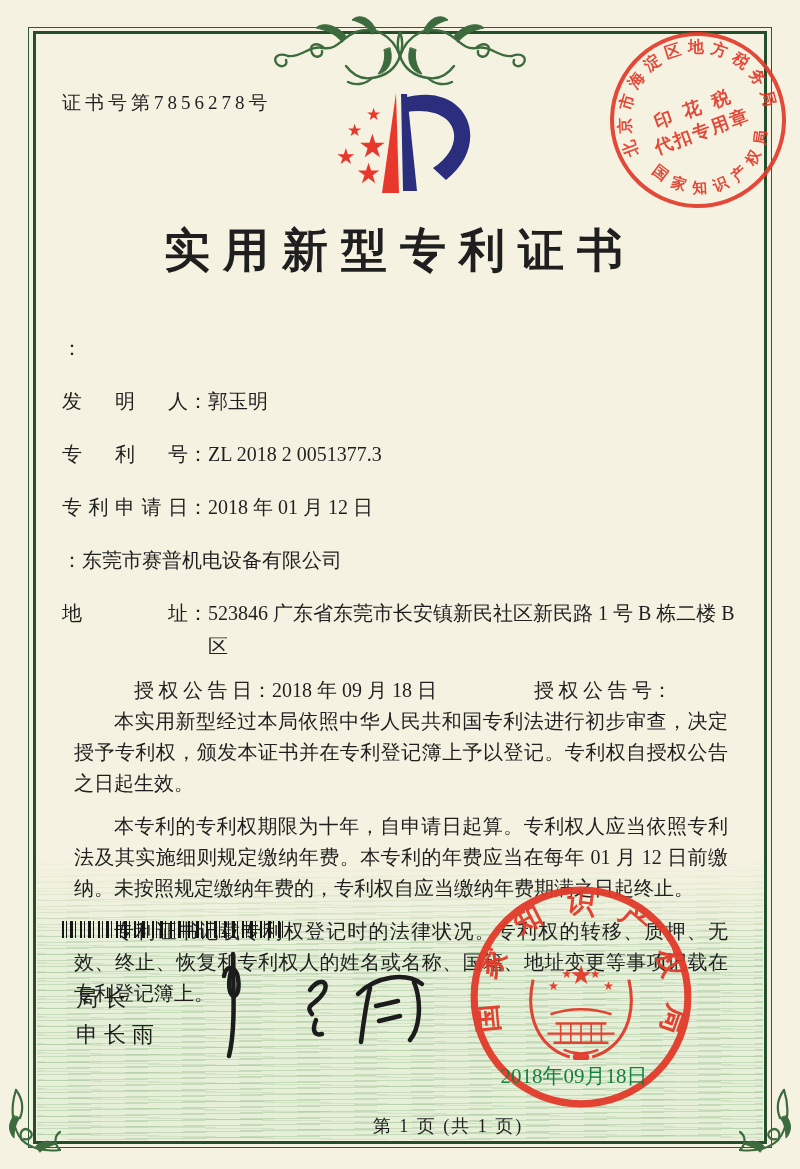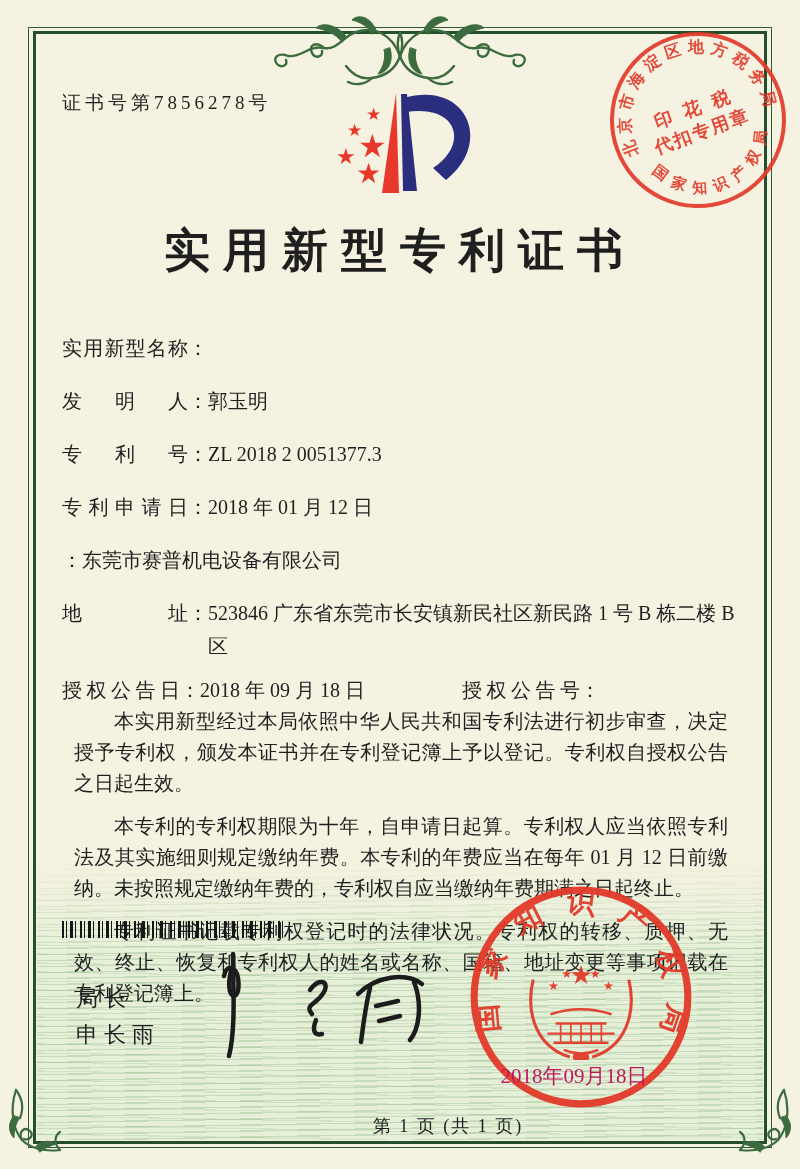--- a/index.html
+++ b/index.html
@@ -25,33 +25,33 @@
          font-size:46px;font-weight:bold;letter-spacing:13px;}
   .logo{position:absolute;left:316px;top:90px;width:172px;height:128px;}
   .logo .star{position:absolute;color:#e8382c;line-height:1;}
   .stamp{position:absolute;left:604px;top:26px;width:188px;height:188px;transform:rotate(-20deg);opacity:.92;}
   .fields{position:absolute;left:62px;top:332px;width:682px;font-size:20px;}
   .frow{display:flex;align-items:flex-start;line-height:33px;margin-bottom:20px;}
   .frow.addr{margin-bottom:11px;}
   .flabel{display:inline-block;width:126px;text-align:justify;text-align-last:justify;flex:0 0 126px;}
   .fcolon{flex:0 0 auto;}
   .fvalue{flex:1;max-width:540px;}
-  .grant-row{display:flex;line-height:33px;}
+  .grant-row{display:flex;line-height:33px;justify-content:center;}
   .grant-left{display:flex;width:400px;}
   .grant-right{display:flex;}
   .glabel{display:inline-block;width:118px;text-align:justify;text-align-last:justify;flex:0 0 118px;}
   .paras{position:absolute;left:62px;top:694px;width:678px;font-size:20px;line-height:31px;text-align:justify;}
   .paras p{margin:12px;text-indent:2em;}
   .barcode{position:absolute;left:62px;top:921px;width:224px;height:17px;
     background:repeating-linear-gradient(90deg,#161616 0 2px,transparent 2px 4px,#161616 4px 5px,transparent 5px 8px,#161616 8px 11px,transparent 11px 13px,#161616 13px 14px,transparent 14px 18px);}
   .signer-role{position:absolute;left:76px;top:984px;font-size:22px;letter-spacing:6px;}
   .signer-name{position:absolute;left:76px;top:1020px;font-size:22px;letter-spacing:6px;}
   .signature{position:absolute;left:192px;top:948px;width:250px;height:118px;}
   .seal{position:absolute;left:466px;top:882px;width:230px;height:230px;opacity:.95;}
-  .seal-date{position:absolute;left:490px;top:1062px;width:168px;font-size:21px;text-align:center;white-space:nowrap;color:#be185d;}
+  .seal-date{position:absolute;left:490px;top:1062px;width:168px;font-size:21px;text-align:center;white-space:nowrap;color:#15803d;}
   .footer{position:absolute;left:0;top:1114px;width:100%;text-align:center;font-size:18px;letter-spacing:2px;margin-left:48px;}
   .ornament{position:absolute;left:258px;top:4px;width:284px;height:96px;}
   .corner{position:absolute;width:62px;height:68px;}
   .corner.bl{left:6px;top:1088px;}
   .corner.br{right:6px;top:1088px;transform:scaleX(-1);}
   svg text{font-family:"Liberation Serif","DejaVu Serif",serif;}
 </style>
 </head>
 <body>
 
@@ -123,21 +123,20 @@
   <text x="94" y="112" font-size="18" fill="#e23a2a" font-weight="bold" text-anchor="middle" letter-spacing="2">代扣专用章</text>
   <text font-size="15" fill="#e23a2a" font-weight="bold" letter-spacing="8">
     <textPath href="#stamp-arc-bottom" startOffset="10">国家知识产权局</textPath>
   </text>
 </svg>
 
 <div class="title">实用新型专利证书</div>
 
 <div class="fields">
   <div class="frow">
-    <span class="flabel">实用新型名称</span>
       <span class="fcolon">：</span>
   </div>
   <div class="frow">
     <span class="flabel">发明人</span>
       <span class="fcolon">：</span>
     <span class="fvalue">郭玉明</span>
   </div>
   <div class="frow">
     <span class="flabel">专利号</span>
       <span class="fcolon">：</span>

